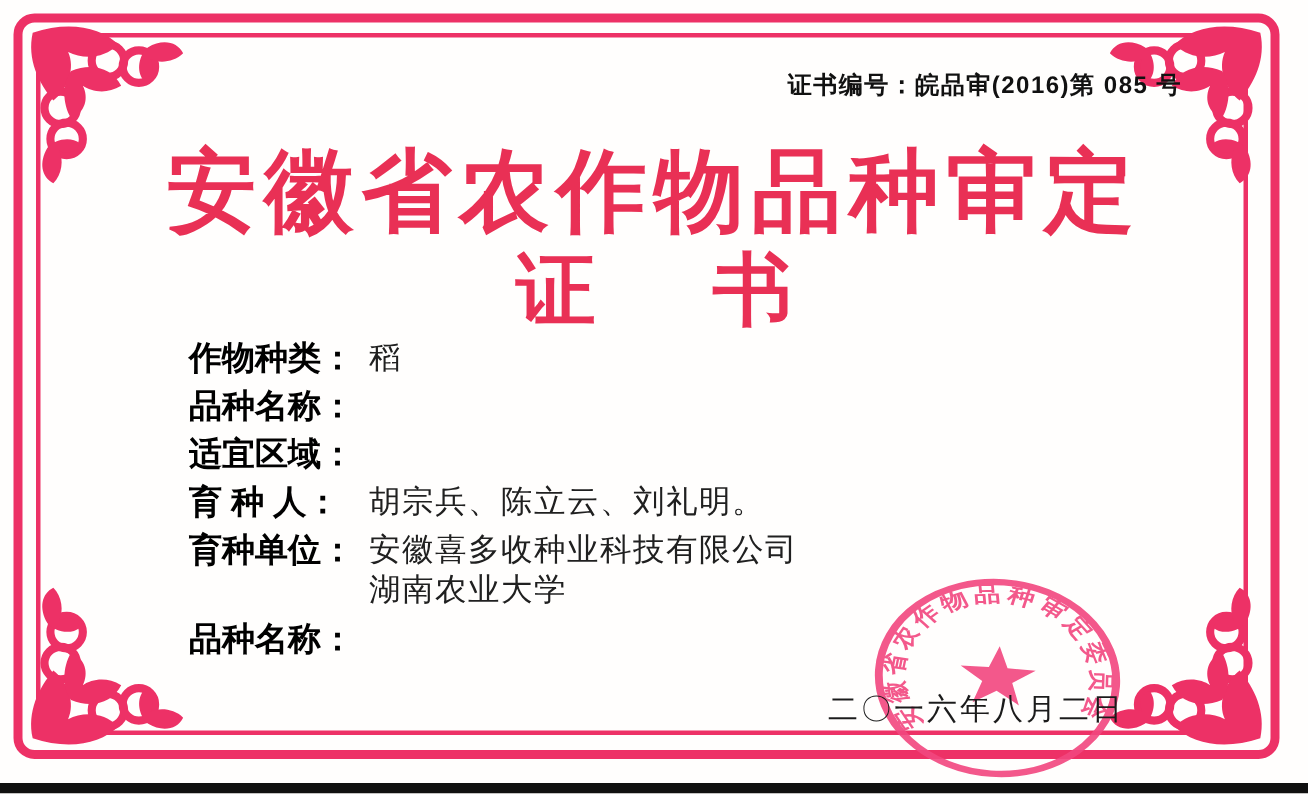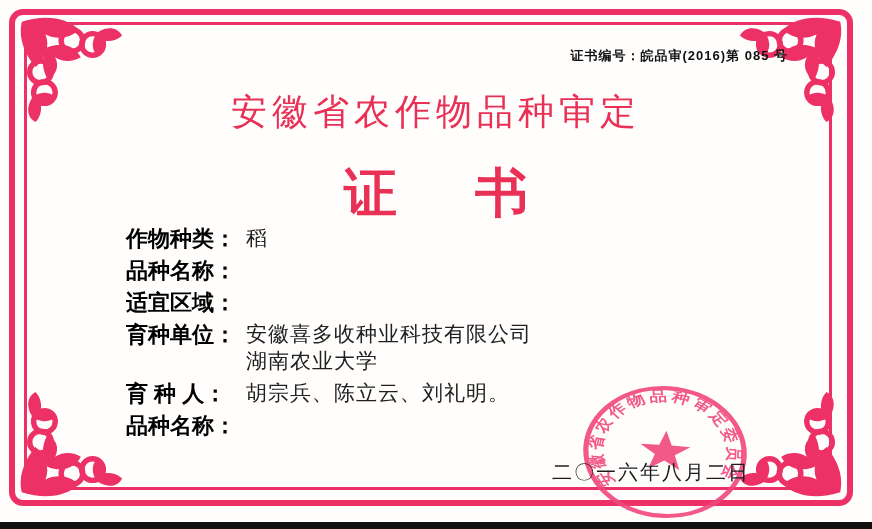--- a/index.html
+++ b/index.html
@@ -21,25 +21,25 @@
   .orn{position:absolute;width:118px;height:118px;pointer-events:none;}
   .orn.tl{left:10px;top:10px;}
   .orn.tr{right:20px;top:10px;transform:scaleX(-1);}
   .orn.bl{left:10px;bottom:25px;transform:scaleY(-1);}
   .orn.br{right:20px;bottom:25px;transform:scale(-1,-1);}
   .scan-edge{position:absolute;left:0;right:0;bottom:0;height:7px;background:#101010;}
 
   
   .cert-number{
     position:absolute;top:47px;right:84px;
-    font-size:13px;font-weight:bold;letter-spacing:1px;color:#111;
+    font-size:16px;font-weight:bold;letter-spacing:1px;color:#111;
   }
   .title-main{
     position:absolute;top:88px;left:0;width:872px;text-align:center;
-    font-size:36px;font-weight:normal;letter-spacing:5px;color:#e93055;
+    font-size:60px;font-weight:bold;letter-spacing:5px;color:#e93055;
     white-space:nowrap;
   }
   .title-sub{
     position:absolute;top:158px;left:0;width:872px;
     display:flex;justify-content:center;gap:78px;
     font-size:53px;font-weight:bold;color:#e93055;
   }
   .fields{
     position:absolute;left:126px;top:225px;width:560px;
   }
@@ -110,29 +110,29 @@
     <span class="flabel">作物种类：</span>
     <span class="fvalue">稻</span>
   </div>
   <div class="frow">
     <span class="flabel">品种名称：</span>
   </div>
   <div class="frow">
     <span class="flabel">适宜区域：</span>
   </div>
   <div class="frow">
+    <span class="flabel">育 种 人：</span>
+    <span class="fvalue">胡宗兵、陈立云、刘礼明。</span>
+  </div>
+  <div class="frow">
     <span class="flabel">育种单位：</span>
     <span class="fvalue">
       <span>安徽喜多收种业科技有限公司</span><br>
       <span>湖南农业大学</span>
     </span>
-  </div>
-  <div class="frow">
-    <span class="flabel">育 种 人：</span>
-    <span class="fvalue">胡宗兵、陈立云、刘礼明。</span>
   </div>
   <div class="frow">
     <span class="flabel">品种名称：</span>
   </div>
 </div>
 
 <svg class="seal" viewBox="0 0 200 200" preserveAspectRatio="none">
   <defs>
     <path id="sealTextArc" d="M 49.1,150.9 A 72,72 0 1 1 150.9,150.9" fill="none"></path>
   </defs>

